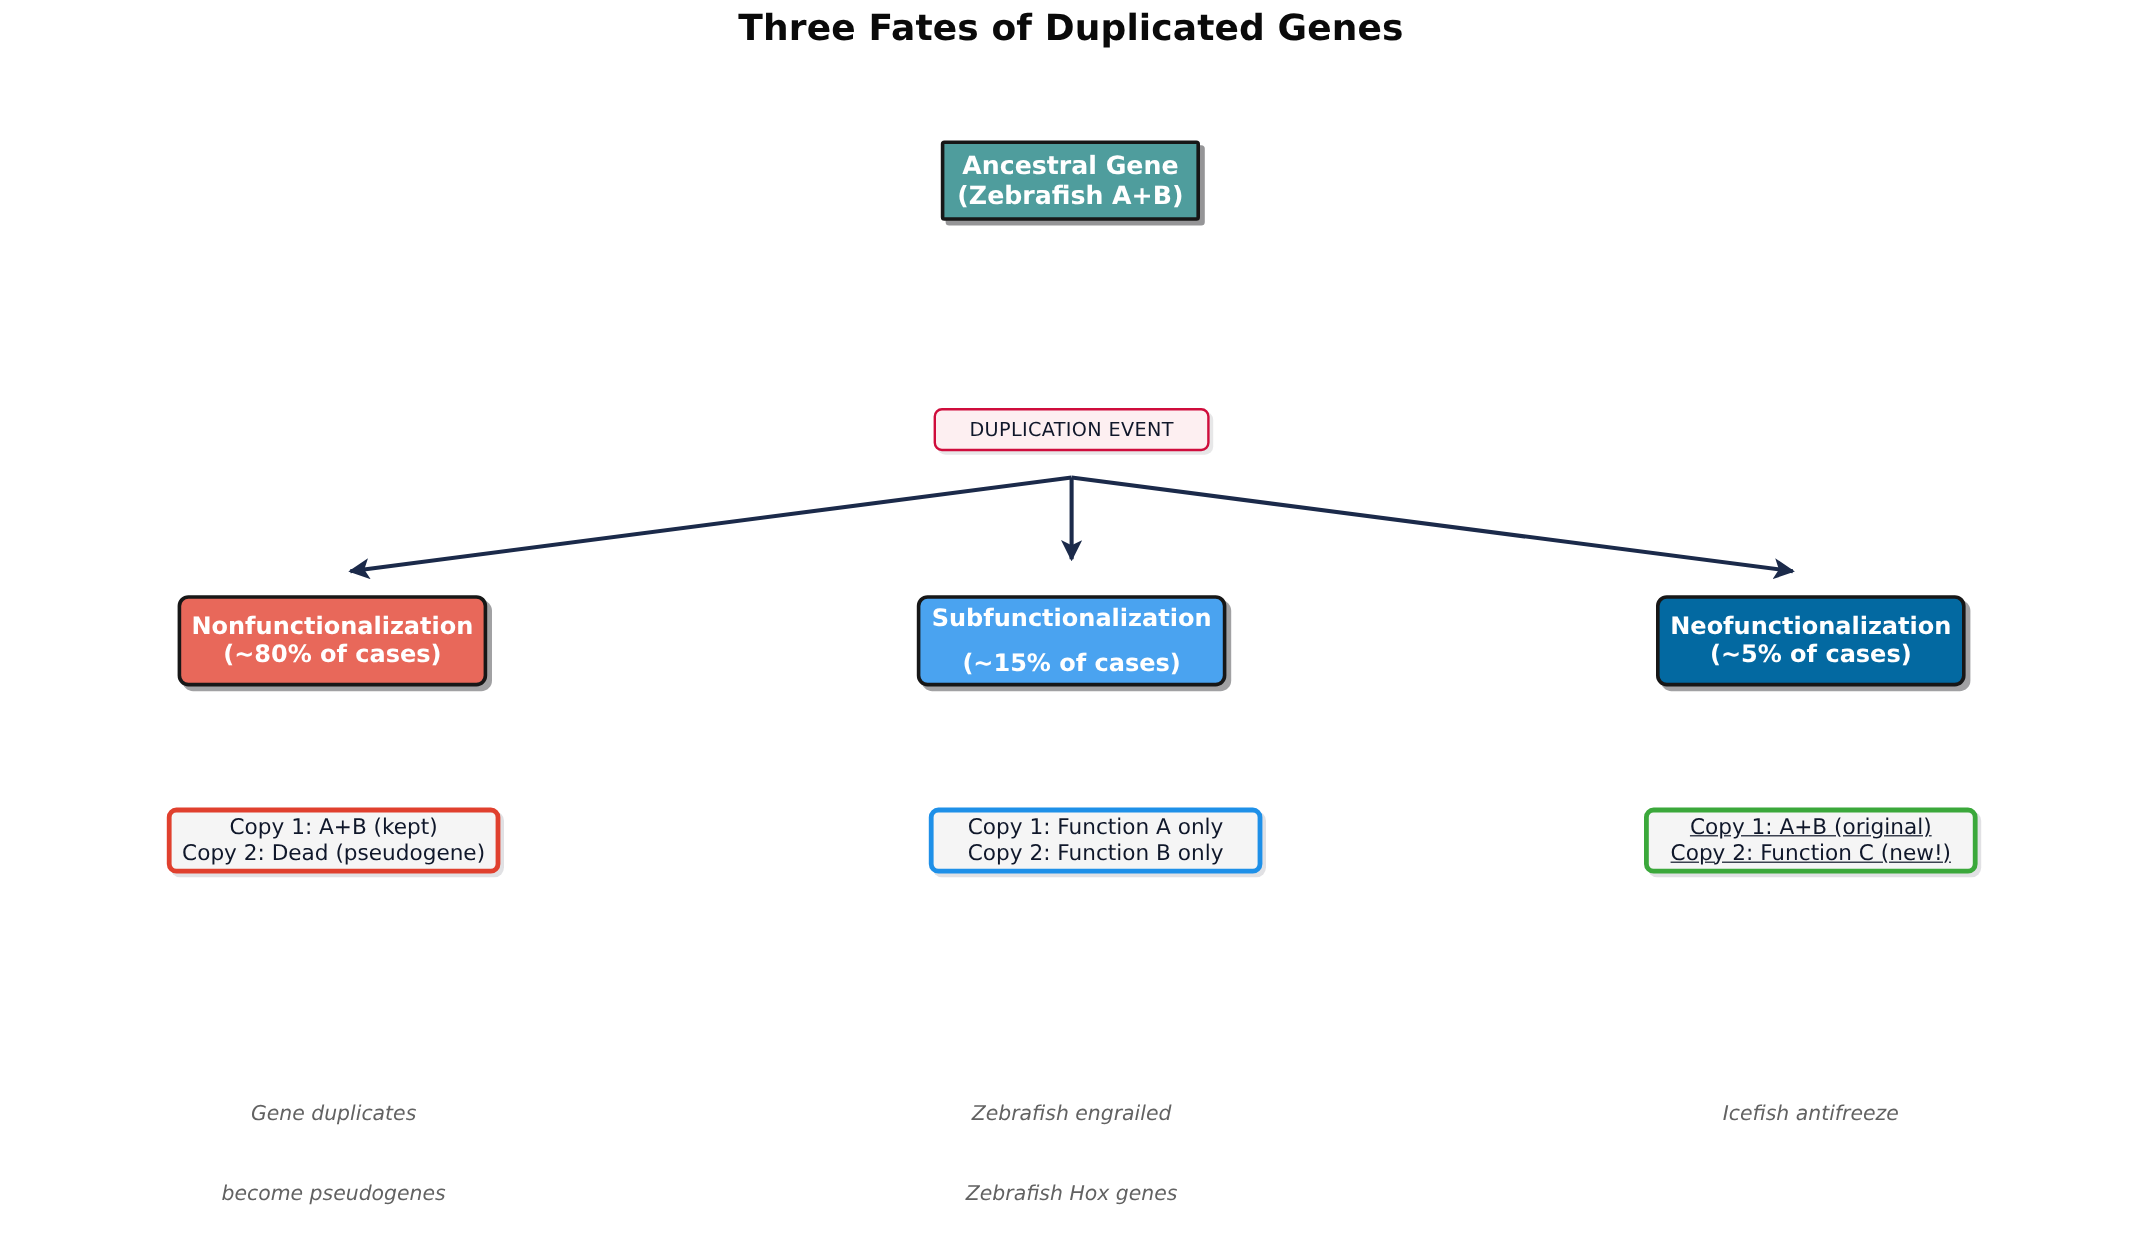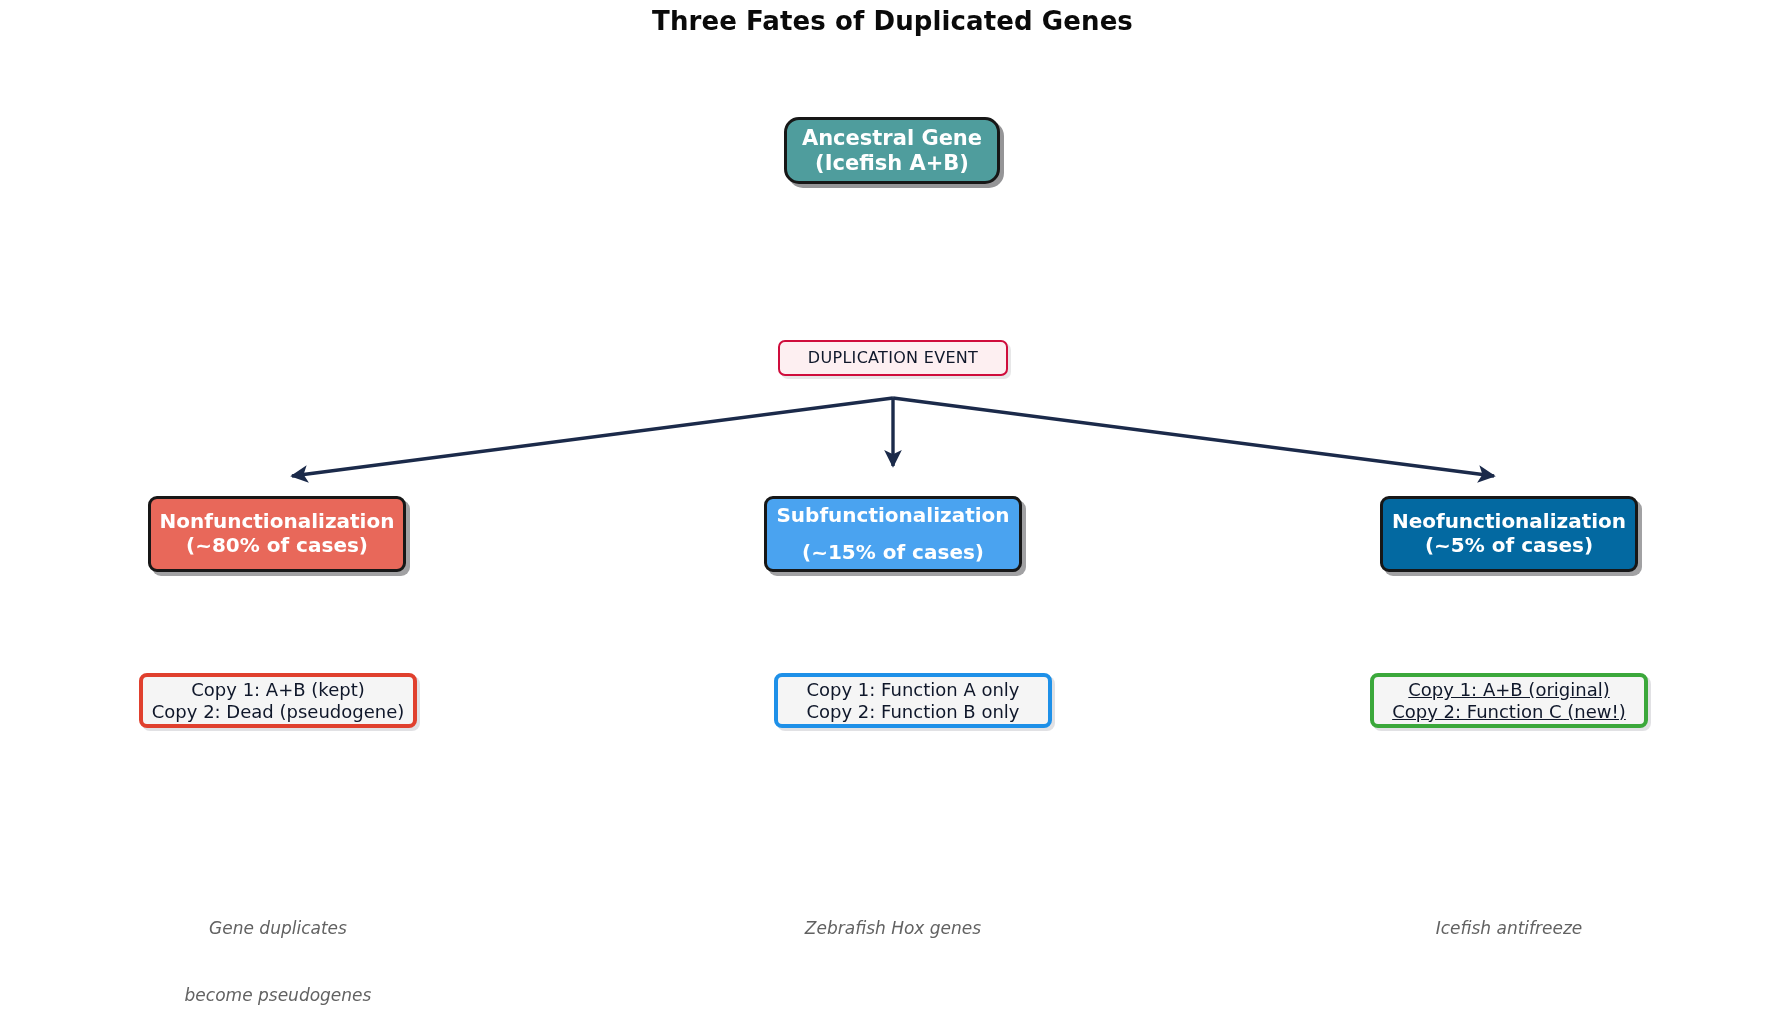--- a/index.html
+++ b/index.html
@@ -28,21 +28,21 @@
     height: 1034px;
     pointer-events: none;
   }
 
   .page-title {
     position: absolute;
     left: 0;
     top: 6px;
     width: 1785px;
     text-align: center;
-    font-size: 26px;
+    font-size: 30px;
     font-weight: bold;
     color: #0a0a0a;
     letter-spacing: 0.1px;
   }
 
   
   .node {
     position: absolute;
     box-sizing: border-box;
     display: flex;
@@ -57,21 +57,21 @@
   .node-line { display: block; }
 
   
   .node-ancestral {
     left: 784px;
     top: 117px;
     width: 216px;
     height: 67px;
     background: #4f9d9d;
     border: 3px solid #171717;
-    border-radius: 15px;
+    border-radius: 3px;
     color: #ffffff;
     font-size: 21px;
     font-weight: bold;
     box-shadow: 4px 4px 0 rgba(20,20,25,0.45);
   }
 
   
   .node-dup {
     left: 778px;
     top: 340px;
@@ -150,21 +150,21 @@
     </defs>
     <g>
       <line x1="893" y1="398" x2="292" y2="476" stroke="#1b2a4a" stroke-width="3.4" marker-end="url(#ah)"></line>
       <line x1="893" y1="398" x2="893" y2="466" stroke="#1b2a4a" stroke-width="3.4" marker-end="url(#ah)"></line>
       <line x1="893" y1="398" x2="1494" y2="476" stroke="#1b2a4a" stroke-width="3.4" marker-end="url(#ah)"></line>
     </g>
   </svg>
 
   <div class="node node-ancestral">
     <span class="node-line">Ancestral Gene</span>
-    <span class="node-line">(Icefish A+B)</span>
+    <span class="node-line">(Zebrafish A+B)</span>
   </div>
 
   <div class="node node-dup">
     <span class="node-line">DUPLICATION EVENT</span>
   </div>
 
   <div class="node fate fate-nonfunc">
     <span class="node-line">Nonfunctionalization</span>
     <span class="node-line">(~80% of cases)</span>
   </div>
@@ -189,20 +189,21 @@
     <span class="node-line">Copy 1: A+B (original)</span>
     <span class="node-line">Copy 2: Function C (new!)</span>
   </div>
 
   <div class="caption caption-1">
     <span class="node-line">Gene duplicates</span>
     <span class="node-line">become pseudogenes</span>
     
   </div>
   <div class="caption caption-2">
+    <span class="node-line">Zebrafish engrailed</span>
     <span class="node-line">Zebrafish Hox genes</span>
     
   </div>
   <div class="caption caption-3">
     <span class="node-line">Icefish antifreeze</span>
     
   </div>
 
 </div>
 

